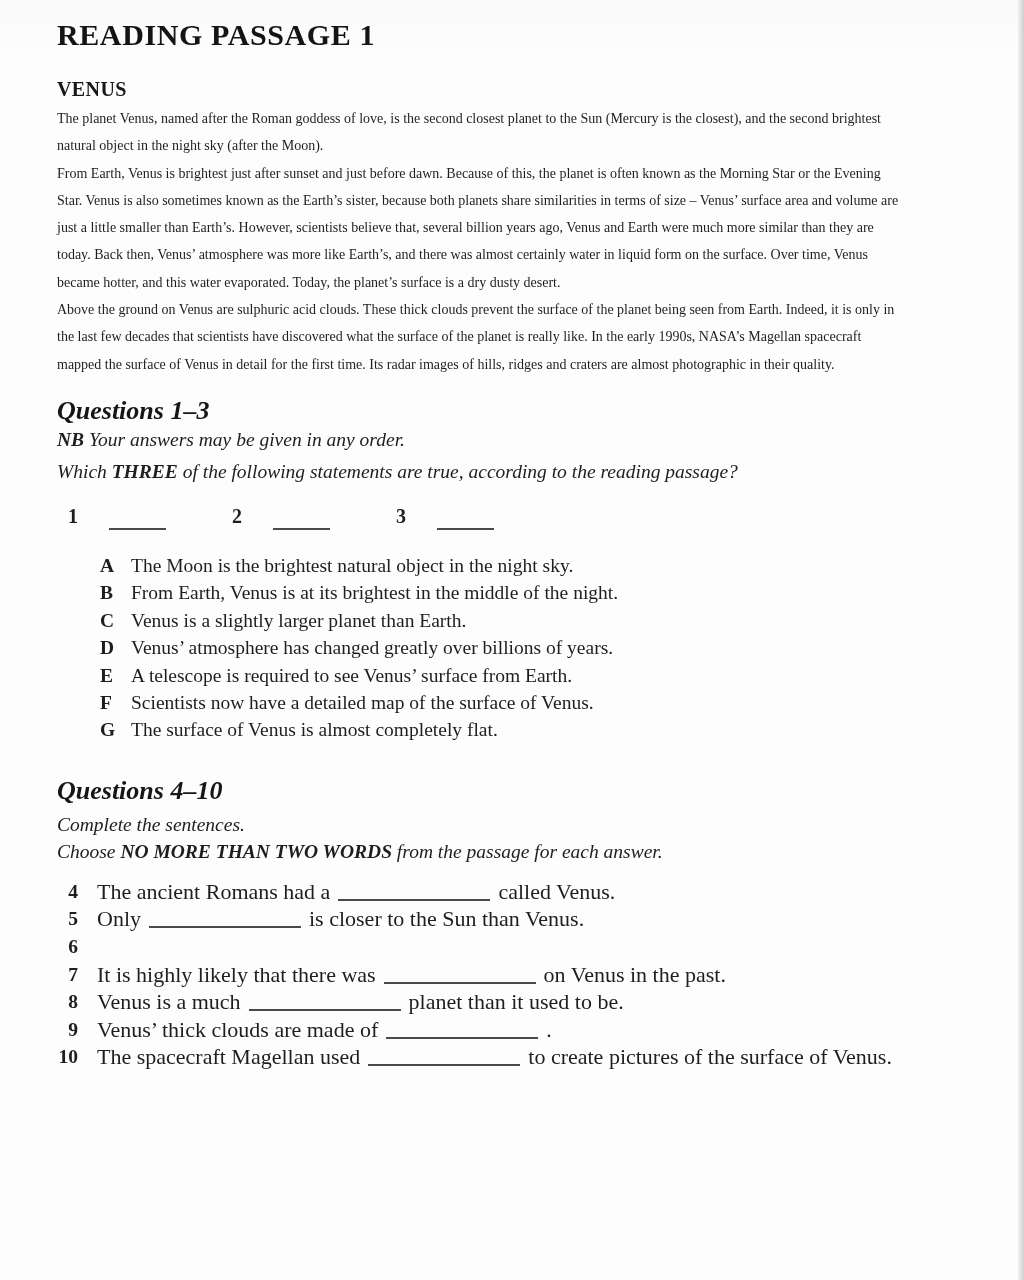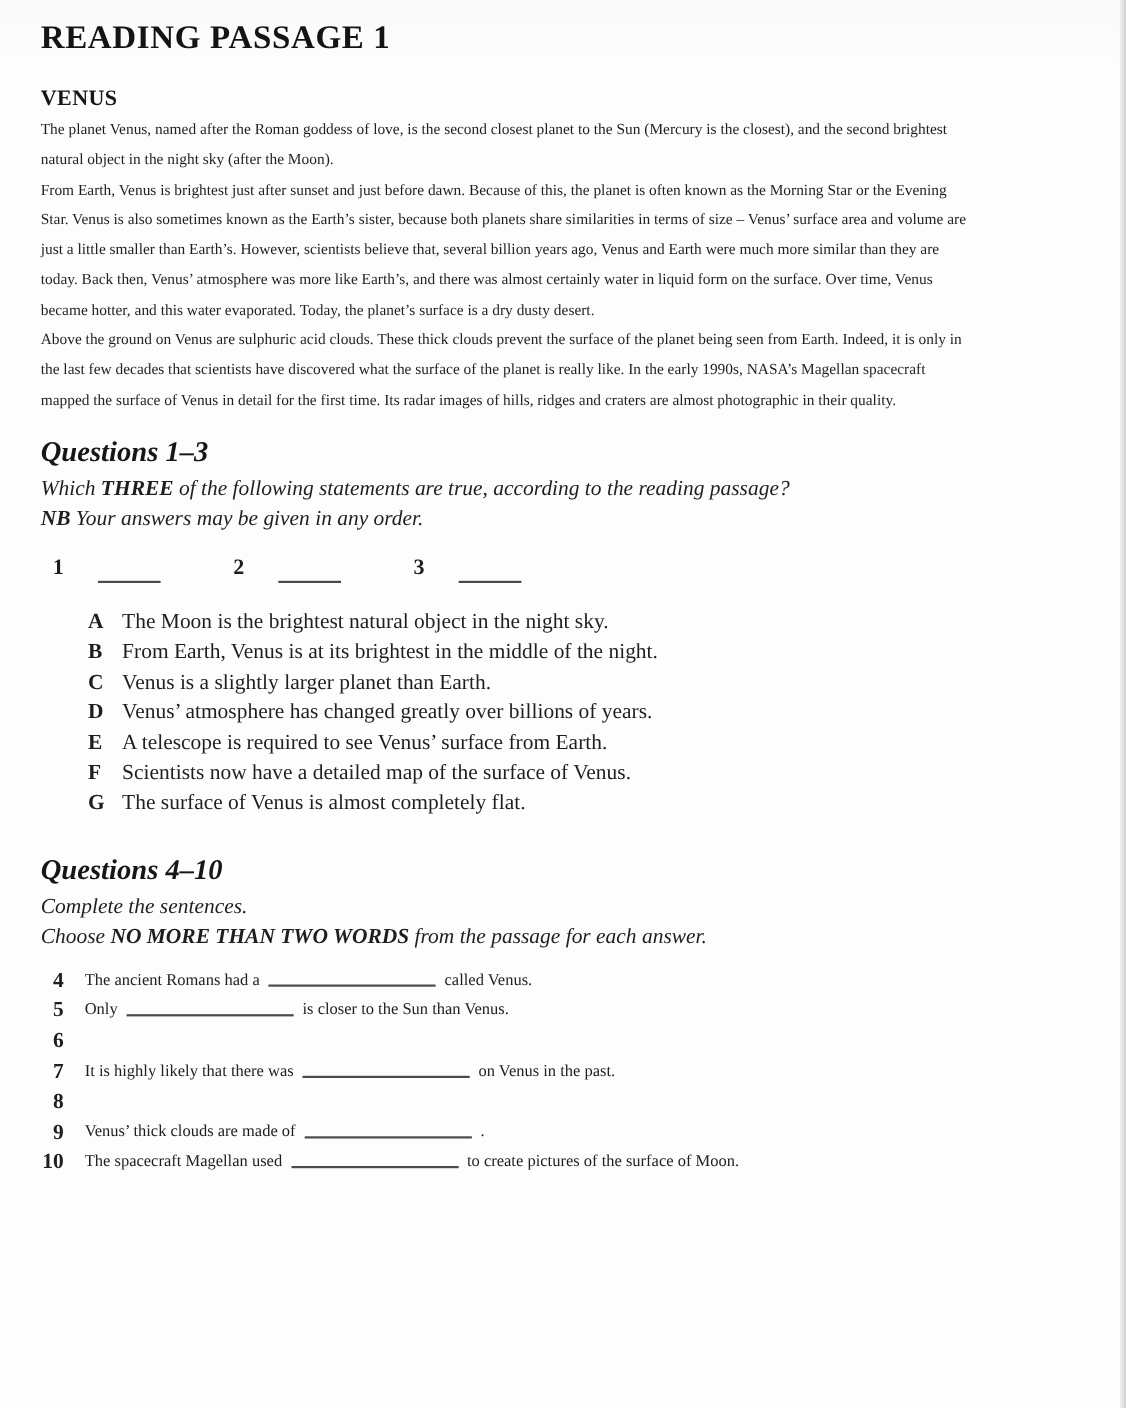--- a/index.html
+++ b/index.html
@@ -10,21 +10,21 @@
     color: #1e1e1e;
     position: relative;
     overflow: hidden;
   }
   .scan-edge-right {
     position: absolute; top: 0; right: 0;
     width: 6px; height: 100%;
     background: linear-gradient(to right, #f2f2f2, #cfcfcf);
   }
   .page {
-    padding: 18px 64px 0 37px;
+    padding: 18px 64px 0 57px;
     background:
       linear-gradient(to bottom, rgba(0,0,0,0.015), rgba(0,0,0,0) 60px);
   }
   .page-title {
     font-size: 30px; font-weight: bold; letter-spacing: 0.6px;
     margin: 0; line-height: 34px; color: #141414;
   }
   .passage-heading {
     font-size: 20px; font-weight: bold; letter-spacing: 0.4px;
     margin: 26px 0 0 0; line-height: 22px; color: #171717;
@@ -64,21 +64,21 @@
   .option-letter {
     font-weight: bold; font-size: 19.5px; width: 31px; flex: 0 0 31px;
   }
   .option-text { font-size: 19.5px; }
   .items { margin: 12px 0 0 0; padding: 0; list-style: none; max-width: 870px; }
   .item-row { display: flex; line-height: 27.6px; }
   .item-num {
     font-weight: bold; font-size: 19.5px;
     width: 21px; flex: 0 0 21px; text-align: right; margin-right: 19px;
   }
-  .item-text { font-size: 15px; max-width: 810px; }
+  .item-text { font-size: 22px; max-width: 810px; }
   .blank.long { width: 152px; margin: 0 8px; border-bottom-width: 2px; }
 </style>
 </head>
 <body>
 
 <div class="page">
 
   <h1 class="page-title">READING PASSAGE 1</h1>
 
   <section>
@@ -86,23 +86,23 @@
     <div class="passage">
       <p class="first">The planet Venus, named after the Roman goddess of love, is the second closest planet to the Sun (Mercury is the closest), and the second brightest natural object in the night sky (after the Moon).</p>
       <p>From Earth, Venus is brightest just after sunset and just before dawn. Because of this, the planet is often known as the Morning Star or the Evening Star. Venus is also sometimes known as the Earth’s sister, because both planets share similarities in terms of size – Venus’ surface area and volume are just a little smaller than Earth’s. However, scientists believe that, several billion years ago, Venus and Earth were much more similar than they are today. Back then, Venus’ atmosphere was more like Earth’s, and there was almost certainly water in liquid form on the surface. Over time, Venus became hotter, and this water evaporated. Today, the planet’s surface is a dry dusty desert.</p>
       <p>Above the ground on Venus are sulphuric acid clouds. These thick clouds prevent the surface of the planet being seen from Earth. Indeed, it is only in the last few decades that scientists have discovered what the surface of the planet is really like. In the early 1990s, NASA’s Magellan spacecraft mapped the surface of Venus in detail for the first time. Its radar images of hills, ridges and craters are almost photographic in their quality.</p>
     </div>
   </section>
 
   <section>
     <h3 class="q-heading">Questions 1–3</h3>
 
+    <p class="instr"><b>NB</b><span> Your answers may be given in any order.</span></p>
+
     <p class="instr first"><span>Which </span><b>THREE</b><span> of the following statements are true, according to the reading passage?</span></p>
-
-    <p class="instr"><b>NB</b><span> Your answers may be given in any order.</span></p>
 
     <div class="answer-row">
       <div class="answer-slot">
         <span class="slot-num">1</span>
         <span class="blank short"></span>
       </div>
       <div class="answer-slot">
         <span class="slot-num">2</span>
         <span class="blank short"></span>
       </div>
@@ -162,27 +162,28 @@
       </li>
       <li class="item-row">
         <span class="item-num">6</span>
       </li>
       <li class="item-row">
         <span class="item-num">7</span>
         <span class="item-text"><span>It is highly likely that there was</span><span class="blank long"></span><span>on Venus in the past.</span></span>
       </li>
       <li class="item-row">
         <span class="item-num">8</span>
+        <span class="item-text"><span>Venus is a much</span><span class="blank long"></span><span>planet than it used to be.</span></span>
       </li>
       <li class="item-row">
         <span class="item-num">9</span>
         <span class="item-text"><span>Venus’ thick clouds are made of</span><span class="blank long"></span><span>.</span></span>
       </li>
       <li class="item-row">
         <span class="item-num">10</span>
-        <span class="item-text"><span>The spacecraft Magellan used</span><span class="blank long"></span><span>to create pictures of the surface of Moon.</span></span>
+        <span class="item-text"><span>The spacecraft Magellan used</span><span class="blank long"></span><span>to create pictures of the surface of Venus.</span></span>
       </li>
     </ol>
   </section>
 
 </div>
 
 <div class="scan-edge-right"></div>
 
 </body></html>

